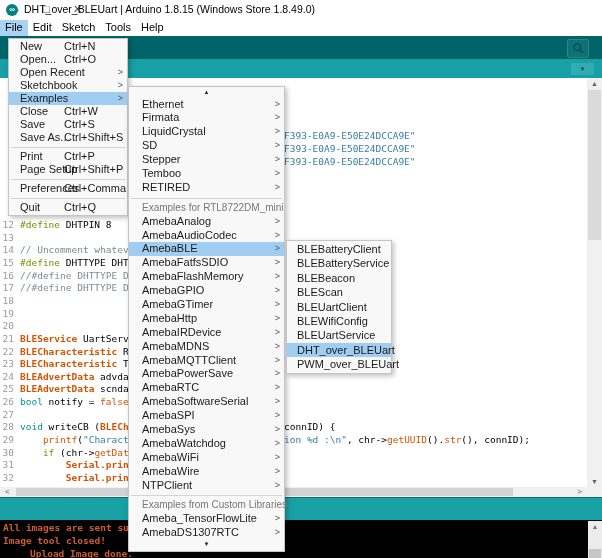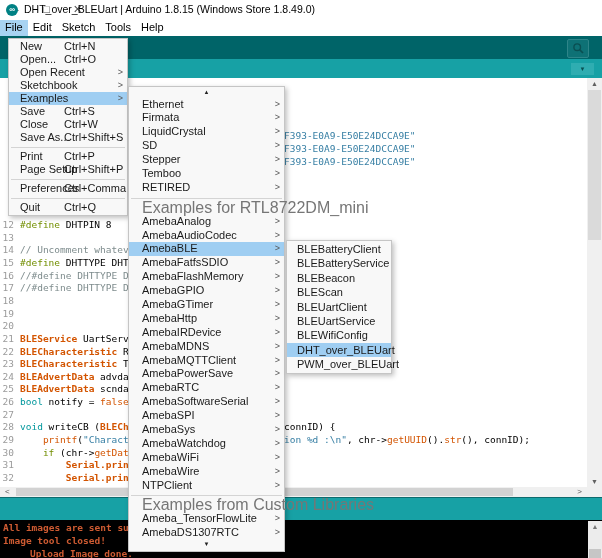--- a/index.html
+++ b/index.html
@@ -61,21 +61,21 @@
   .fm-label{position:absolute;left:11px;white-space:nowrap;}
   .fm-shortcut{position:absolute;left:55px;white-space:nowrap;}
   .m-arrow{position:absolute;right:4px;color:#555;font-size:9px;}
   .m-sep{height:6px;position:relative;}
   .m-sep:after{content:"";position:absolute;left:2px;right:2px;top:3px;border-top:1px solid #d4d4d4;}
   .hl{background:#9fcef2;}
 
   #examples-menu{left:128px;top:86px;width:155px;}
   .em-row{position:relative;height:13.9px;line-height:13.9px;}
   .em-label{position:absolute;left:13px;white-space:nowrap;}
-  .em-header{position:absolute;left:13px;color:#767676;font-size:16px;white-space:nowrap;}
+  .em-header{position:absolute;left:13px;color:#767676;font-size:10px;white-space:nowrap;}
   .em-scroll{height:9.5px;text-align:center;font-size:6px;line-height:9.5px;color:#222;}
 
   #ble-menu{left:286px;top:240px;width:104px;}
   .bm-row{position:relative;height:14.4px;line-height:14.4px;}
   .bm-label{position:absolute;left:10px;white-space:nowrap;}
 </style>
 </head>
 <body>
 
 <div class="abs titlebar">
@@ -181,28 +181,28 @@
     </div>
     <div class="fm-row">
       <span class="fm-label">Sketchbook</span>
       <span class="m-arrow">&gt;</span>
     </div>
     <div class="fm-row hl">
       <span class="fm-label">Examples</span>
       <span class="m-arrow">&gt;</span>
     </div>
     <div class="fm-row">
+      <span class="fm-label">Close</span>
+      <span class="fm-shortcut">Ctrl+W</span>
+    </div>
+    <div class="fm-row">
       <span class="fm-label">Save</span>
       <span class="fm-shortcut">Ctrl+S</span>
     </div>
     <div class="fm-row">
-      <span class="fm-label">Close</span>
-      <span class="fm-shortcut">Ctrl+W</span>
-    </div>
-    <div class="fm-row">
       <span class="fm-label">Save As...</span>
       <span class="fm-shortcut">Ctrl+Shift+S</span>
     </div>
     <div class="m-sep"></div>
     <div class="fm-row">
       <span class="fm-label">Print</span>
       <span class="fm-shortcut">Ctrl+P</span>
     </div>
     <div class="fm-row">
       <span class="fm-label">Page Setup</span>
@@ -357,24 +357,24 @@
     <div class="bm-row">
       <span class="bm-label">BLEBeacon</span>
     </div>
     <div class="bm-row">
       <span class="bm-label">BLEScan</span>
     </div>
     <div class="bm-row">
       <span class="bm-label">BLEUartClient</span>
     </div>
     <div class="bm-row">
+      <span class="bm-label">BLEWifiConfig</span>
+    </div>
+    <div class="bm-row">
       <span class="bm-label">BLEUartService</span>
-    </div>
-    <div class="bm-row">
-      <span class="bm-label">BLEWifiConfig</span>
     </div>
     <div class="bm-row hl">
       <span class="bm-label">DHT_over_BLEUart</span>
     </div>
     <div class="bm-row">
       <span class="bm-label">PWM_over_BLEUart</span>
     </div>
   </div>
 
 </body></html>

